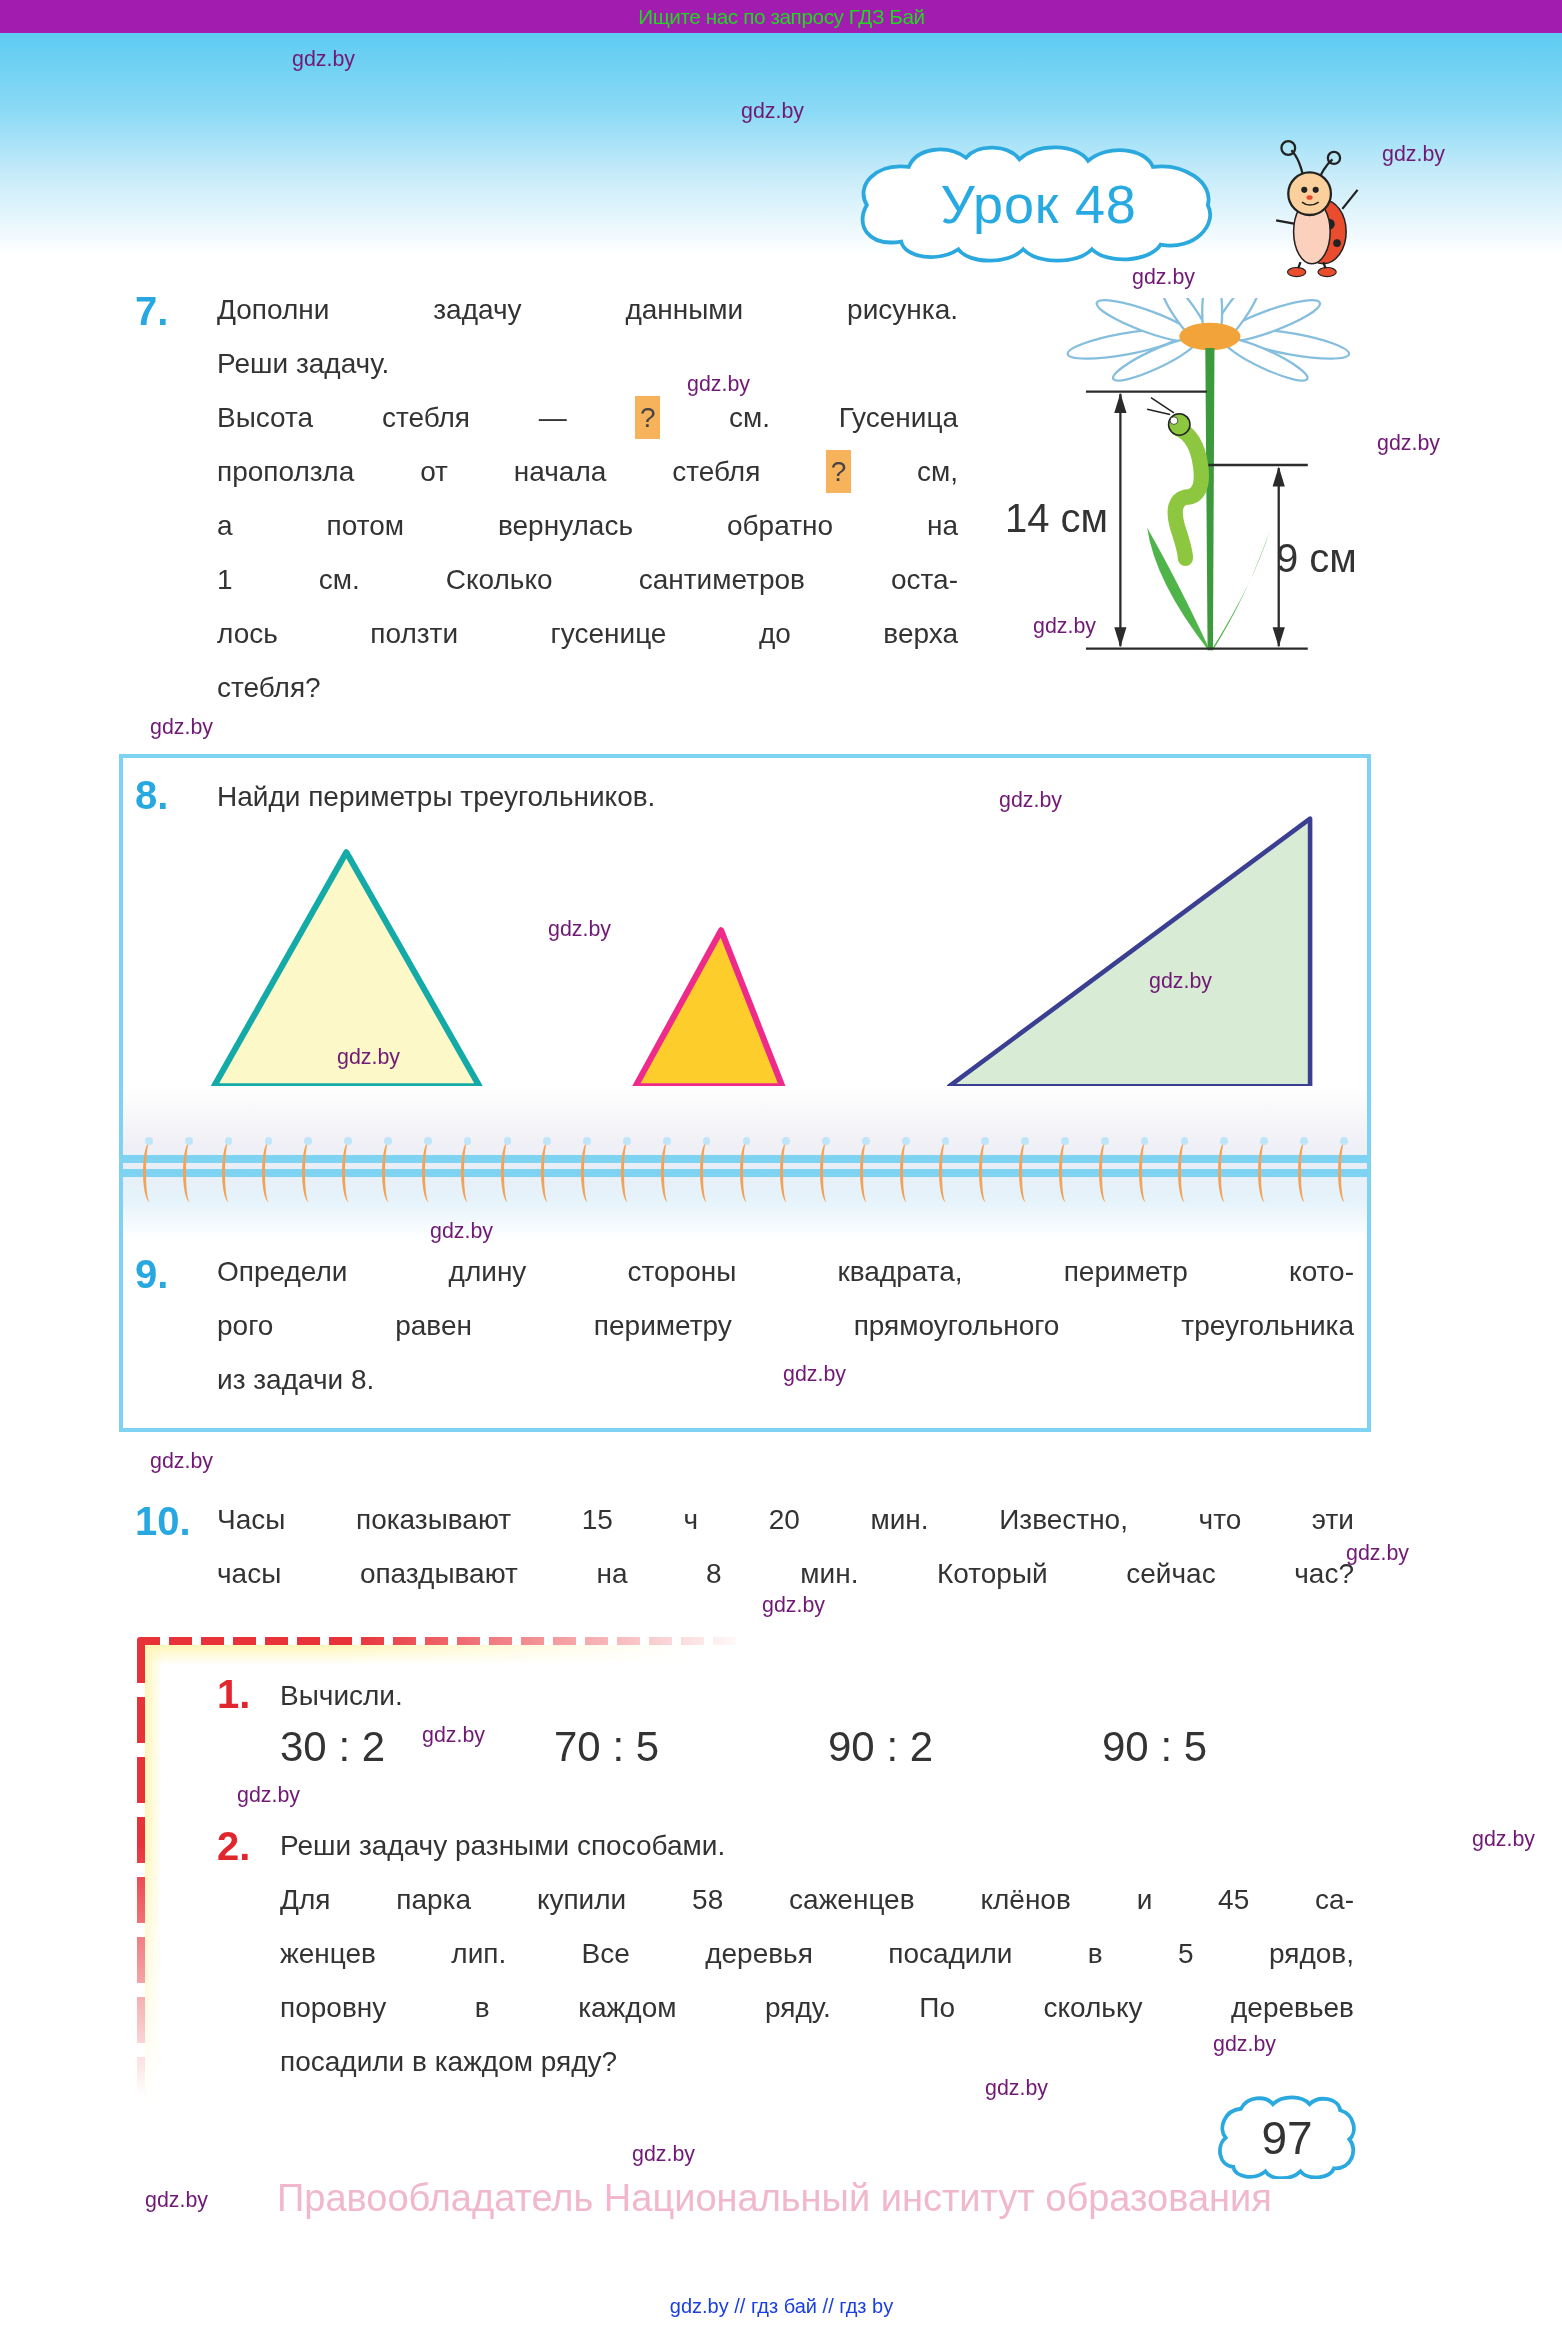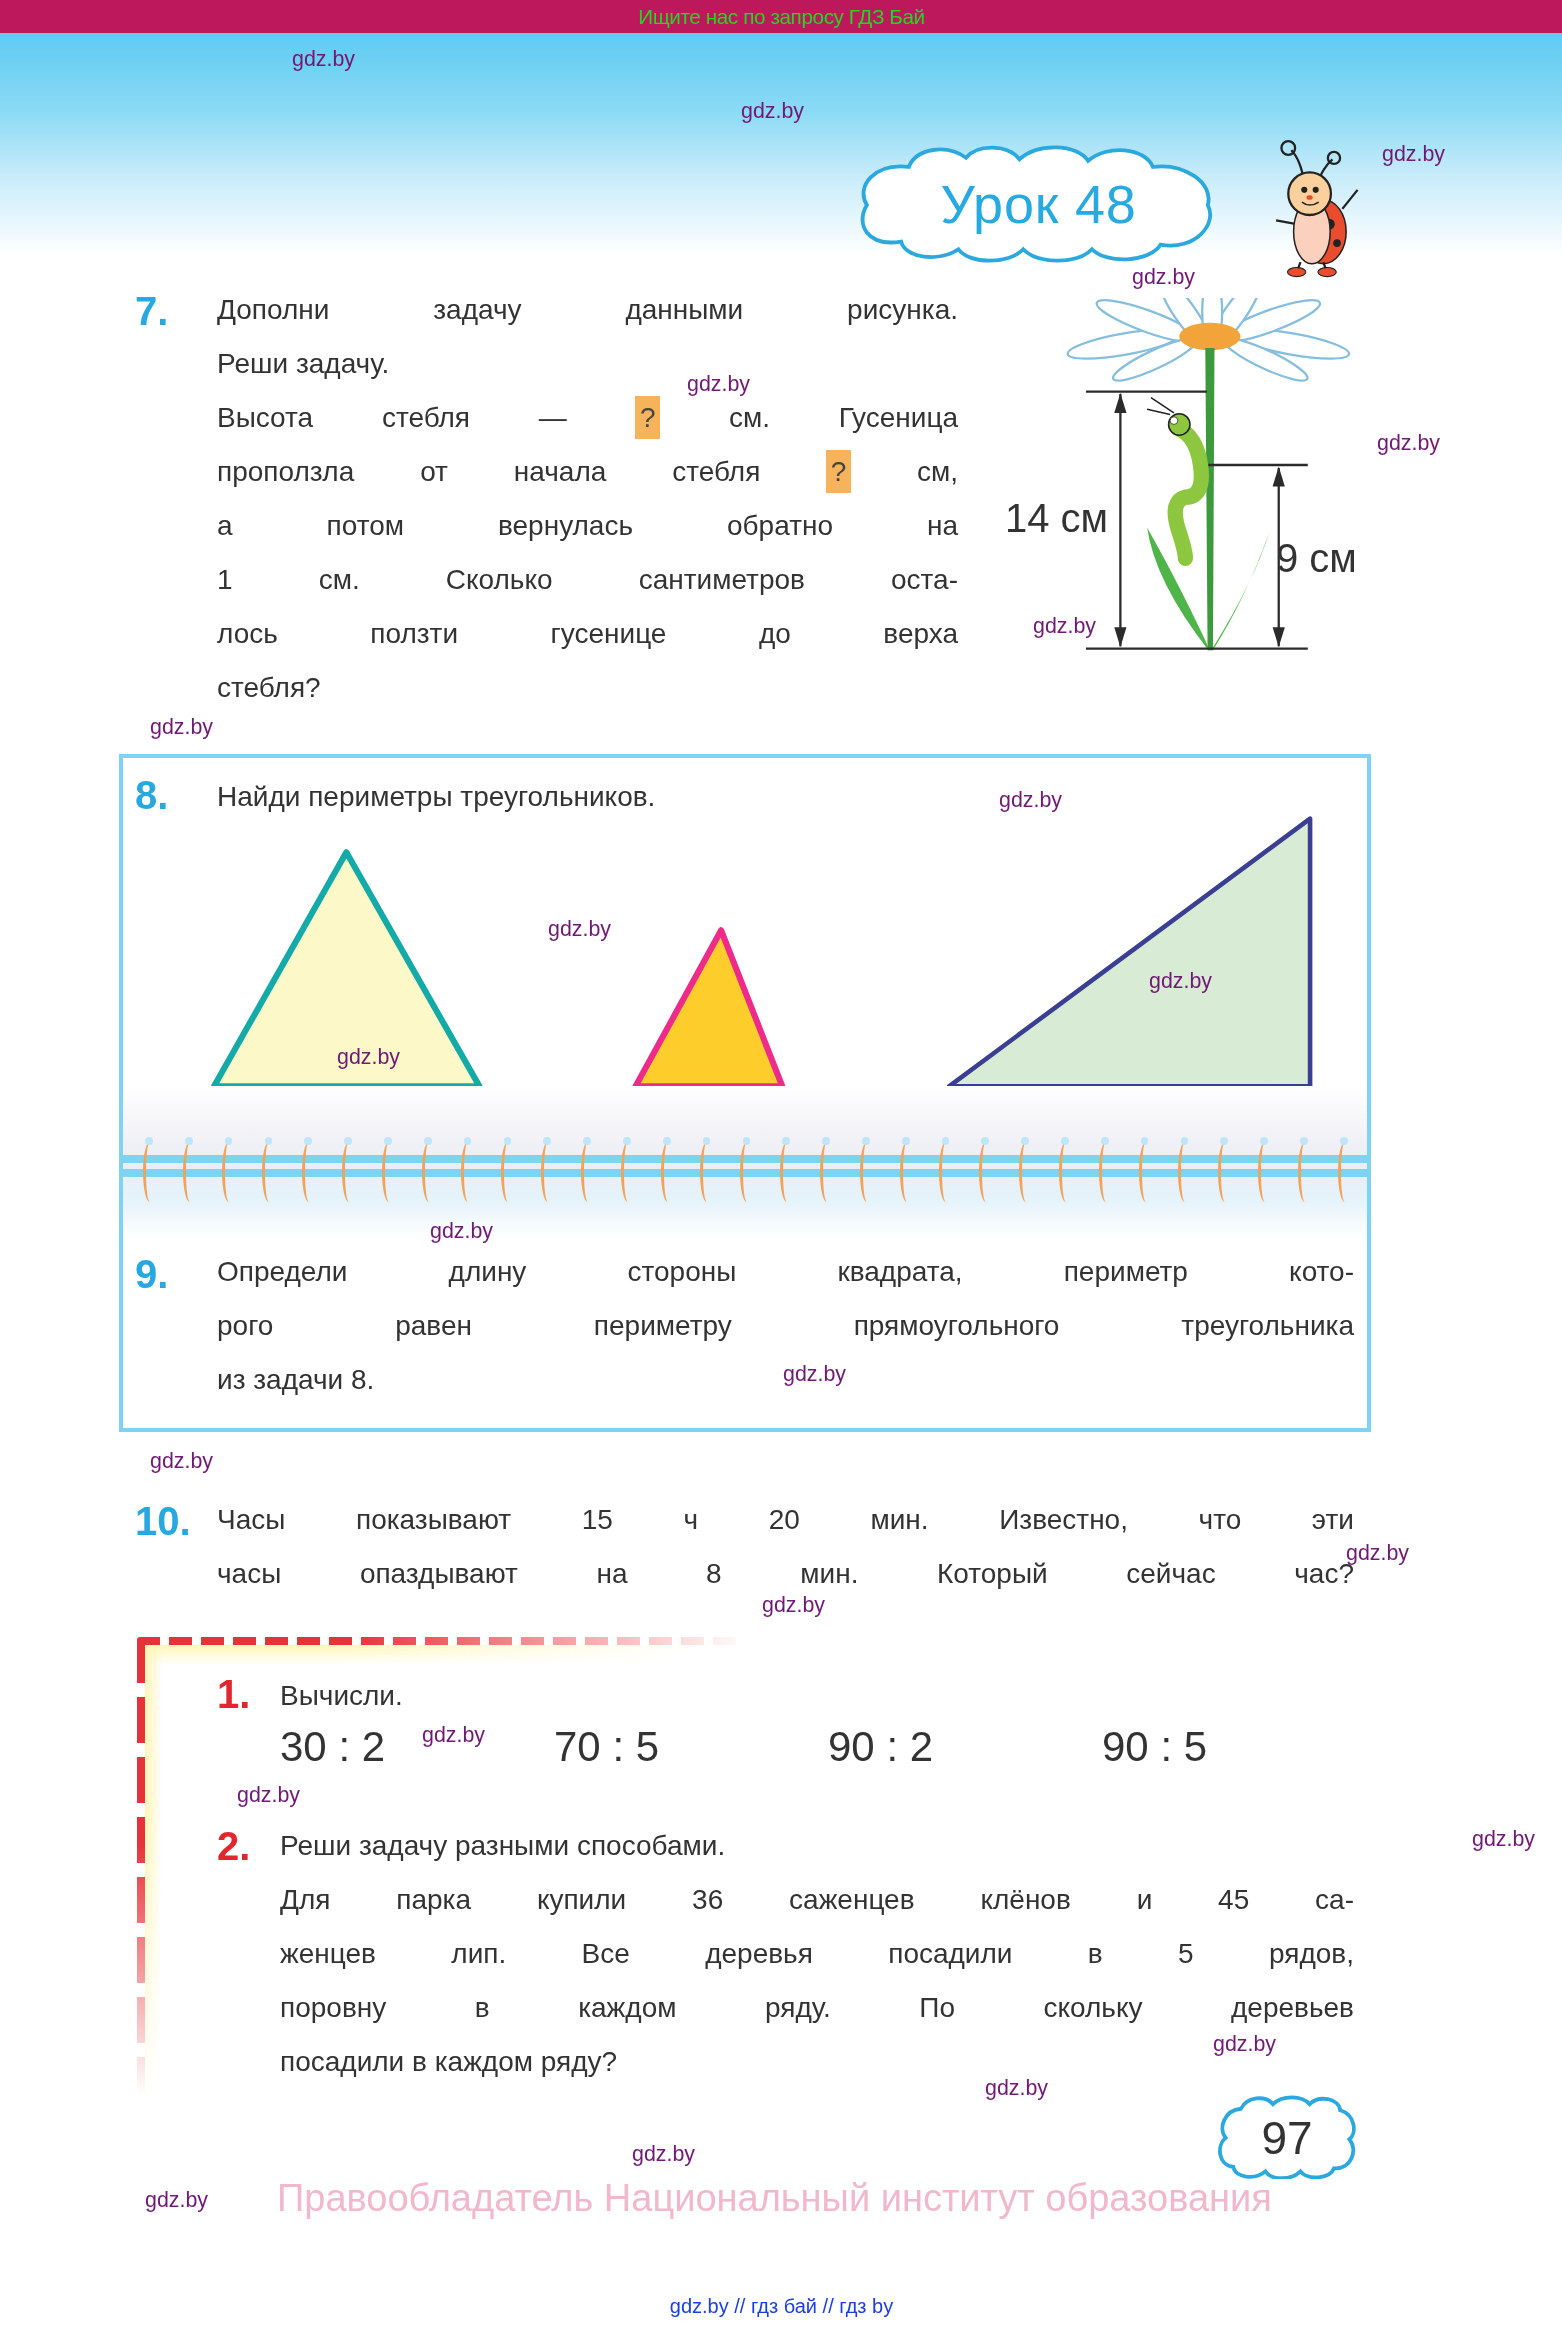--- a/index.html
+++ b/index.html
@@ -4,21 +4,21 @@
 <style>
   html, body { margin: 0; padding: 0; }
   body {
     width: 1563px; height: 2330px; position: relative; overflow: hidden;
     background: #ffffff;
     font-family: "Liberation Sans", sans-serif;
     color: #2b2b2b;
   }
   .abs { position: absolute; }
   .top-banner {
-    left: 0; top: 0; width: 1563px; height: 51px; background: #be185d;
+    left: 0; top: 0; width: 1563px; height: 51px; background: #a21caf;
     text-align: center; color: #22d622; font-size: 20.7px; line-height: 33px;
     font-family: "Liberation Sans", sans-serif; letter-spacing: -0.4px;
   }
   .sky {
     left: 0; top: 33px; width: 1563px; height: 222px;
     background: linear-gradient(to bottom, #5ecbf2 0%, #8bdaf5 35%, #c9ecfa 65%, #ffffff 100%);
   }
   .wm { font-size: 21.4px; color: #701a75; font-family: "Liberation Sans", sans-serif; }
   .lesson-cloud { left: 855px; top: 144px; width: 367px; height: 119px; }
   .lesson-title {
@@ -267,21 +267,21 @@
 <div class="abs wm" style="left:422px;top:1723px;">gdz.by</div>
 <div class="abs calc-item" style="left:554px;top:1723px;">70 : 5</div>
 <div class="abs calc-item" style="left:828px;top:1723px;">90 : 2</div>
 <div class="abs calc-item" style="left:1102px;top:1723px;">90 : 5</div>
 <div class="abs wm" style="left:237px;top:1783px;">gdz.by</div>
 
 <div class="abs task-num red" style="left:217px;top:1824px;">2.</div>
 <div class="abs task-text" style="left:280px;top:1819px;white-space:nowrap;">Реши задачу разными способами.</div>
 <div class="abs wm" style="left:1472px;top:1827px;">gdz.by</div>
 <div class="abs task-text" style="left:280px;top:1873px;width:1074px;">
-  <span class="task-line">Для парка купили 36 саженцев клёнов и 45 са-</span>
+  <span class="task-line">Для парка купили 58 саженцев клёнов и 45 са-</span>
   <span class="task-line">женцев лип. Все деревья посадили в 5 рядов,</span>
   <span class="task-line">поровну в каждом ряду. По скольку деревьев</span>
   <span class="task-line last">посадили в каждом ряду?</span>
 </div>
 <div class="abs wm" style="left:1213px;top:2032px;">gdz.by</div>
 <div class="abs wm" style="left:985px;top:2076px;">gdz.by</div>
 
 <svg class="abs" style="left:1218px;top:2095px;width:139px;height:84px;" viewBox="0 0 182 110">
   <path d="M30,18 C38,2 62,0 72,12 C84,0 110,0 120,12 C132,0 158,4 160,20 C180,26 182,50 172,58 C184,72 174,98 152,96 C146,110 118,112 108,100 C96,112 70,112 62,100 C48,112 22,108 20,94 C0,92 -2,66 10,56 C0,44 8,20 30,18 Z" fill="#fff" stroke="#2ba9df" stroke-width="5"></path>
 </svg>

